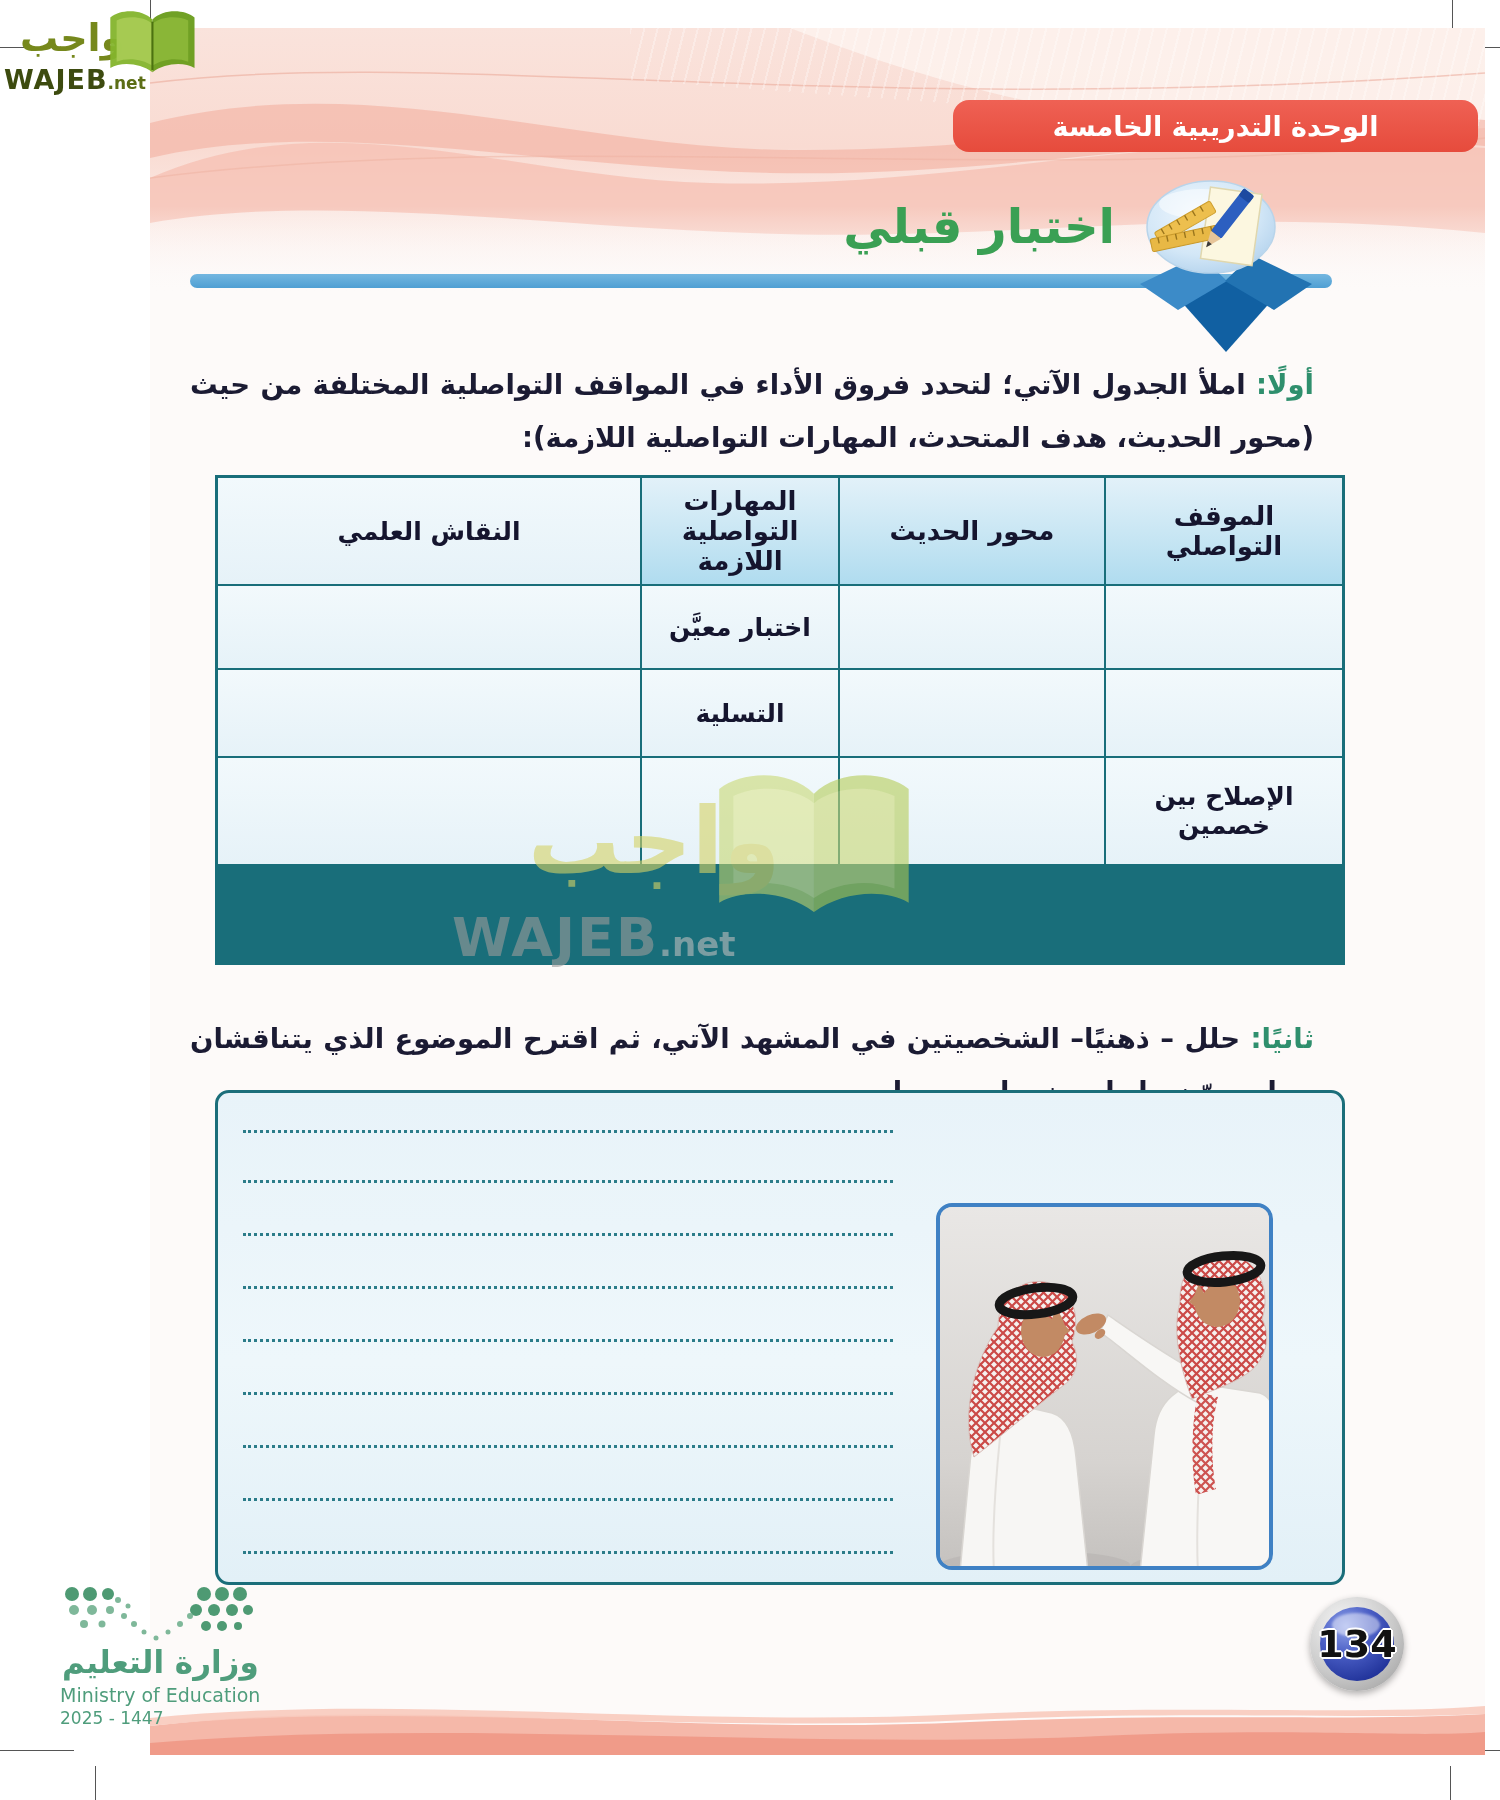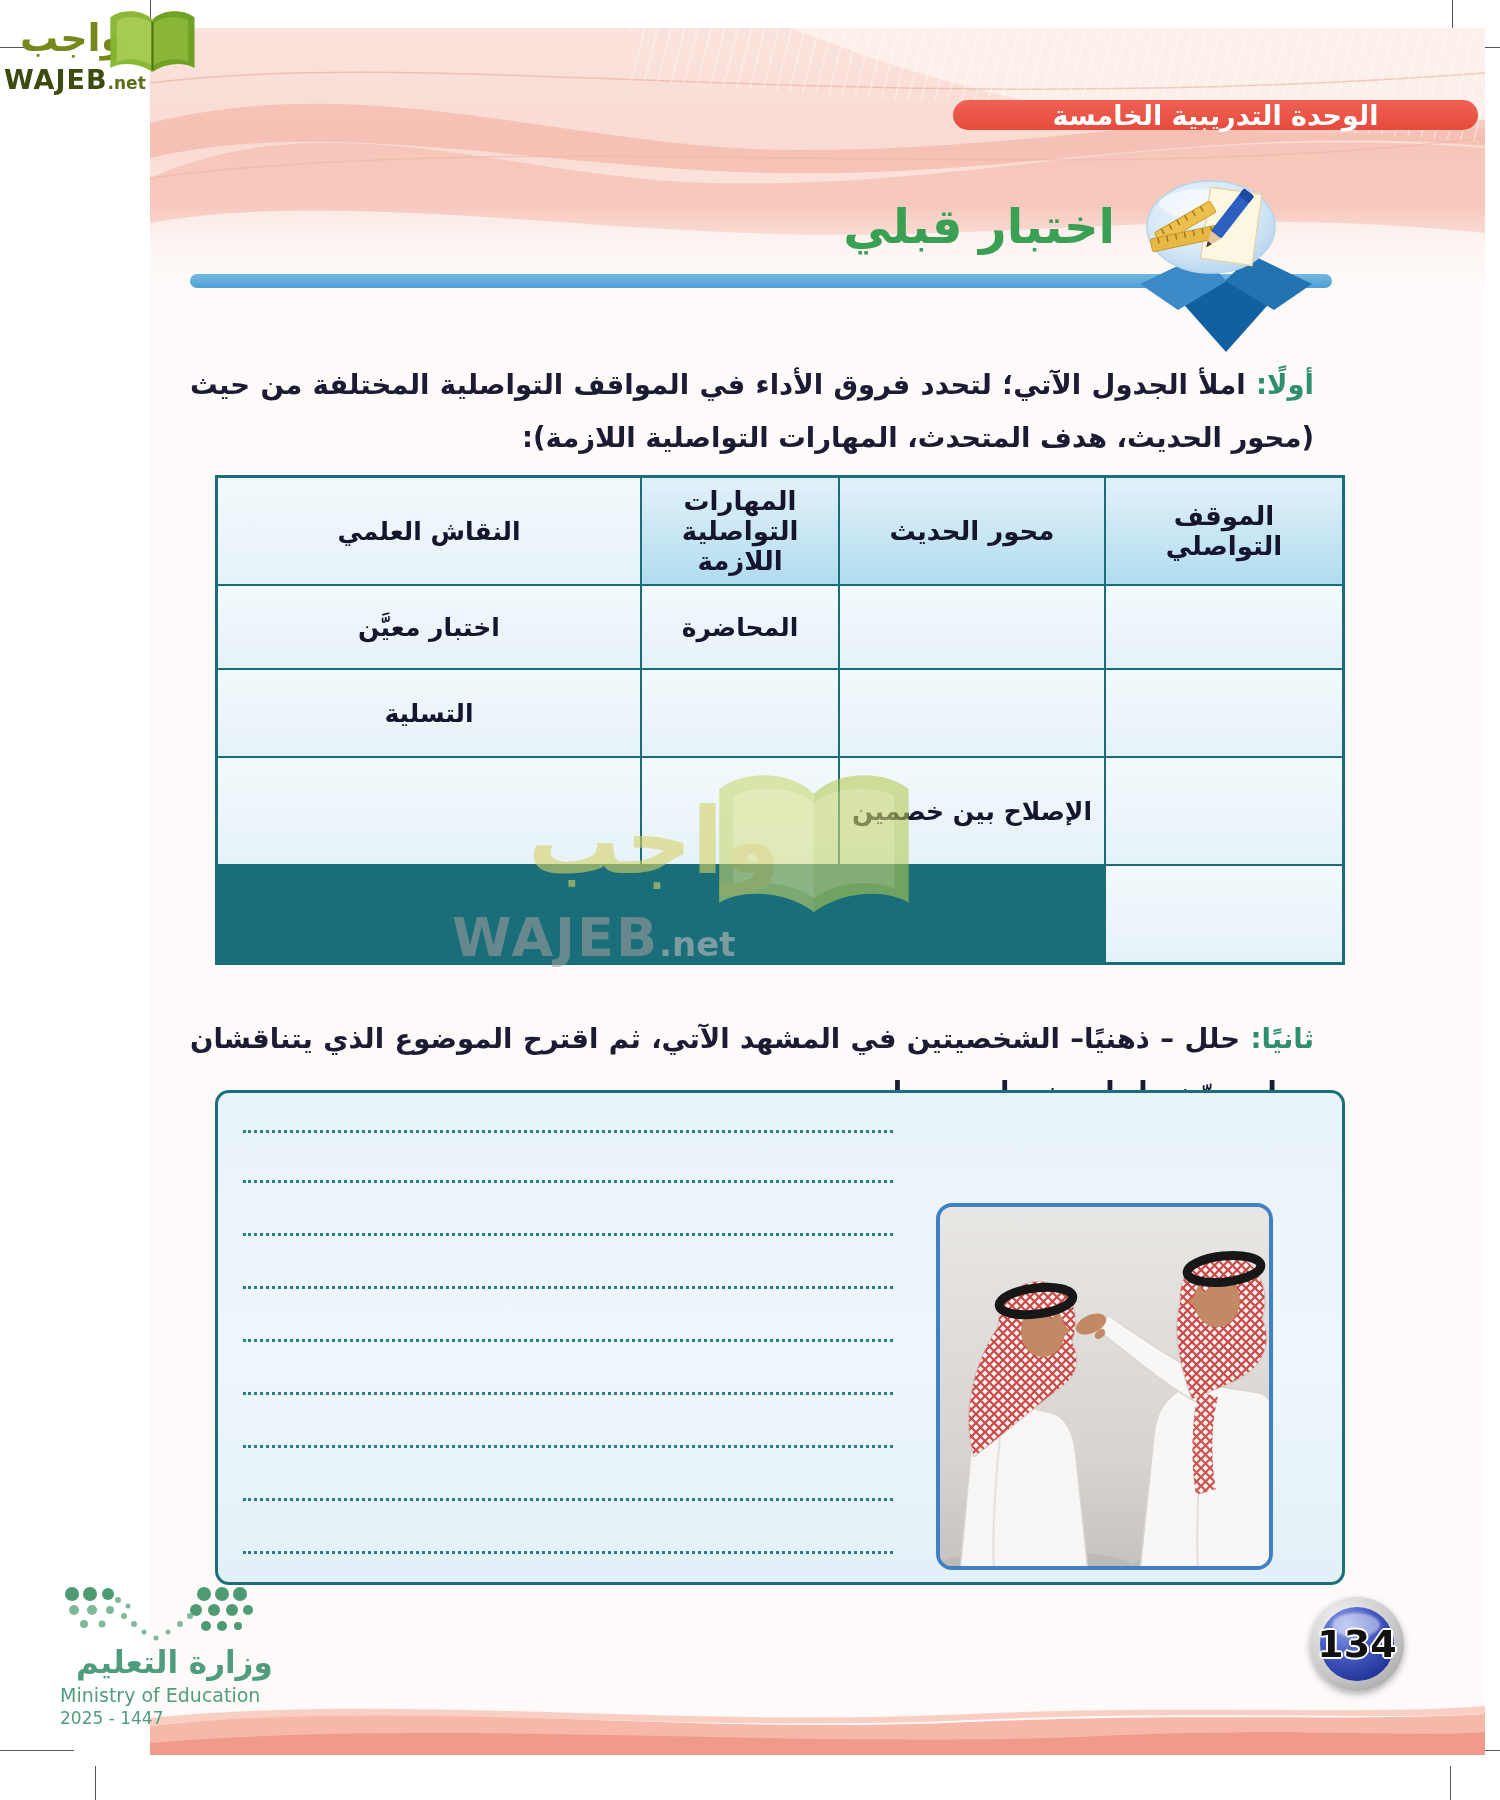--- a/index.html
+++ b/index.html
@@ -10,21 +10,21 @@
   
   .crop{position:absolute;background:#555;}
 
   
   .hdr-svg{position:absolute;left:0;top:0;width:1335px;height:265px;}
   .rays{position:absolute;left:480px;top:0;width:855px;height:130px;opacity:.55;
         background:repeating-linear-gradient(104deg,rgba(255,255,255,.55) 0 2px,rgba(255,255,255,0) 2px 13px);
         clip-path:polygon(0 0,100% 0,100% 88%,0 40%);}
 
   
-  .banner{position:absolute;left:803px;top:72px;width:525px;height:30px;border-radius:16px;
+  .banner{position:absolute;left:803px;top:72px;width:525px;height:52px;border-radius:16px;
           background:linear-gradient(180deg,#ef6154,#e64b3c);display:flex;align-items:center;justify-content:center;
           color:#ffffff;font-weight:bold;font-size:27px;direction:rtl;z-index:3;}
 
   
   .title{position:absolute;right:370px;top:170px;color:#3aa054;font-weight:bold;font-size:48px;direction:rtl;z-index:3;}
   .blue-line{position:absolute;left:40px;top:246px;width:1142px;height:14px;border-radius:8px;
              background:linear-gradient(180deg,#74b7e0,#4f9fd3);z-index:1;}
   .pencil-icon{position:absolute;left:995px;top:150px;width:140px;height:98px;z-index:3;}
   .arrow-icon{position:absolute;left:988px;top:222px;width:176px;height:108px;z-index:2;}
 
@@ -63,21 +63,21 @@
   
   .wajeb-logo{position:absolute;left:4px;top:12px;width:300px;height:110px;z-index:5;}
   .wj-ar{position:absolute;left:16px;top:4px;font-size:38px;font-weight:bold;color:#76881c;direction:rtl;}
   .wj-en{position:absolute;left:0px;top:52px;font-size:27px;font-weight:bold;color:#3d4b0f;letter-spacing:1px;}
   .wj-en .tld{font-size:17px;color:#5c6e16;letter-spacing:0;}
   .wj-book{position:absolute;left:100px;top:-6px;width:100px;height:86px;}
 
   
   .ftr-svg{position:absolute;left:0;top:1660px;width:1335px;height:67px;}
   .moe{position:absolute;left:58px;top:1586px;width:240px;height:150px;z-index:6;}
-  .moe-ar{position:absolute;left:18px;top:58px;font-size:31px;font-weight:bold;color:#4f9d7c;direction:rtl;}
+  .moe-ar{position:absolute;left:4px;top:58px;font-size:31px;font-weight:bold;color:#4f9d7c;direction:rtl;}
   .moe-en{position:absolute;left:2px;top:98px;font-size:19px;color:#4f9d7c;}
   .moe-yr{position:absolute;left:2px;top:122px;font-size:17px;color:#4f9d7c;}
 
   
   .badge{position:absolute;left:1310px;top:1597px;width:94px;height:94px;border-radius:50%;z-index:6;
          background:radial-gradient(circle at 35% 28%,#f4f4f4,#cacaca 55%,#989898 100%);
          box-shadow:0 3px 7px rgba(0,0,0,.3);display:flex;align-items:center;justify-content:center;}
   .badge-inner{position:relative;width:74px;height:74px;border-radius:50%;display:flex;align-items:center;justify-content:center;
          background:radial-gradient(circle at 35% 26%,#93a5ea 0%,#4a5ec5 38%,#22349b 78%,#16267f 100%);text-align:center;}
   .badge-inner::before{content:"";position:absolute;left:12px;top:6px;width:48px;height:24px;border-radius:50%;
@@ -169,21 +169,20 @@
 
     <div class="ttable">
       <div class="cell hd">الموقف التواصلي</div>
       <div class="cell hd">محور الحديث</div>
       <div class="cell hd">المهارات التواصلية اللازمة</div>
 
       <div class="cell bd">النقاش العلمي</div>
       <div class="cell bd"></div>
       <div class="cell bd"></div>
 
-      <div class="cell bd">المحاضرة</div>
       <div class="cell bd">اختبار معيَّن</div>
       <div class="cell bd"></div>
       <div class="cell bd"></div>
 
       <div class="cell bd"></div>
       <div class="cell bd">التسلية</div>
       <div class="cell bd"></div>
 
       <div class="cell bd">الإصلاح بين خصمين</div>
       <div class="cell bd"></div>

